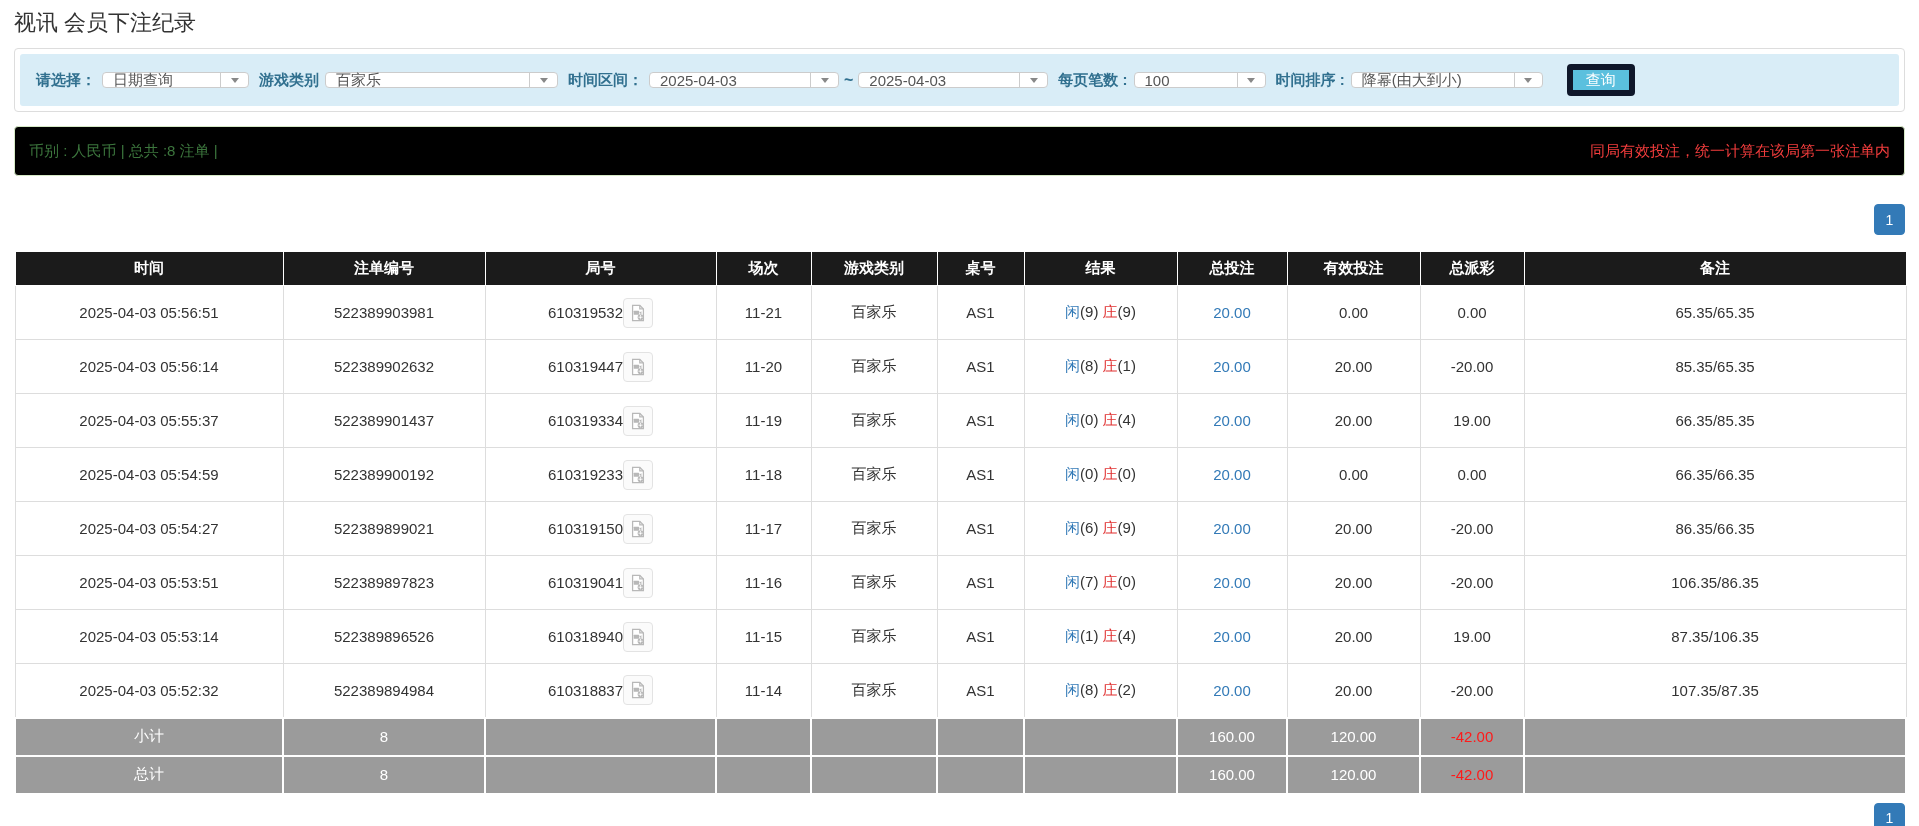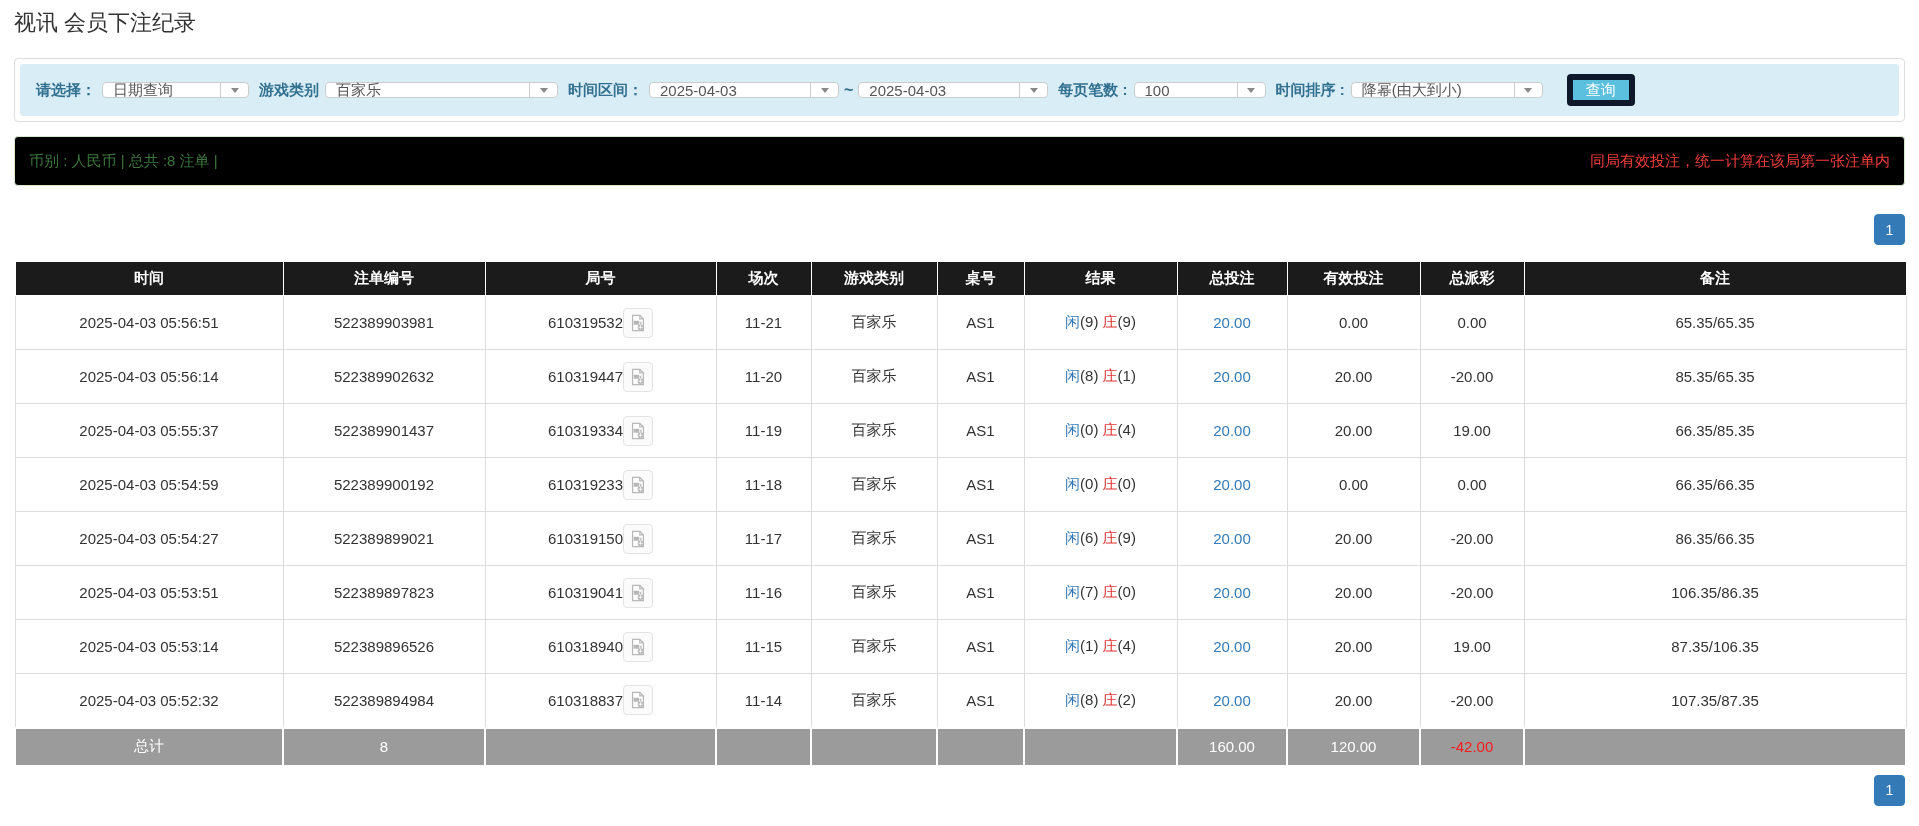--- a/index.html
+++ b/index.html
@@ -1,20 +1,20 @@
 <!DOCTYPE html>
 <html><head>
 <meta charset="utf-8">
 <style>
   * { box-sizing: border-box; margin: 0; padding: 0; }
   html,body { width:1919px; height:826px; overflow:hidden; background:#fff;
     font-family:"Liberation Sans","DejaVu Sans",sans-serif; color:#333; }
   .wrap { padding: 8px 14px 0 14px; }
 
-  .page-title { font-size:22px; font-weight:400; color:#333; margin-bottom:20px; }
+  .page-title { font-size:22px; font-weight:400; color:#333; margin-bottom:10px; }
 
   
   .panel { border:1px solid #ddd; border-radius:4px; background:#fff; padding:5px; }
   .filter-bar { background:#d9edf7; border-radius:3px; padding:10px 10px; display:flex; align-items:center; }
   .f-label { color:#31708f; font-weight:bold; font-size:15px; white-space:nowrap; margin:0 6px 0 10px; }
   .f-label:first-child { margin-left:6px; }
   .tilde { color:#31708f; font-weight:bold; margin:0 5px; }
   .sel { background:#fff; border:1px solid #ccc; border-radius:4px; height:16px;
          display:flex; align-items:center; cursor:pointer; }
   .sel .sel-text { flex:1; padding:0 10px; font-size:15px; color:#555; white-space:nowrap; overflow:hidden; }
@@ -395,32 +395,45 @@
           <td>11-14</td>
           <td>百家乐</td>
           <td>AS1</td>
           <td><span class="player">闲</span><span class="score">(8)</span> <span class="banker">庄</span><span class="score">(2)</span></td>
           <td><a class="bet-link">20.00</a></td>
           <td>20.00</td>
           <td class="neg">-20.00</td>
           <td>107.35/87.35</td>
         </tr>
         <tr class="summary-row">
-          <td>总计</td>
+          <td>小计</td>
           <td>8</td>
           <td></td>
           <td></td>
           <td></td>
           <td></td>
           <td></td>
           <td>160.00</td>
           <td>120.00</td>
           <td class="neg-cell">-42.00</td>
           <td></td>
         </tr>
+        <tr class="summary-row">
+          <td>总计</td>
+          <td>8</td>
+          <td></td>
+          <td></td>
+          <td></td>
+          <td></td>
+          <td></td>
+          <td>160.00</td>
+          <td>120.00</td>
+          <td class="neg-cell">-42.00</td>
+          <td></td>
+        </tr>
       </tbody>
   </table>
 
   <div class="pager pager-bottom">
     <button class="page-btn">1</button>
   </div>
 
 </div>
 
 </body></html>

